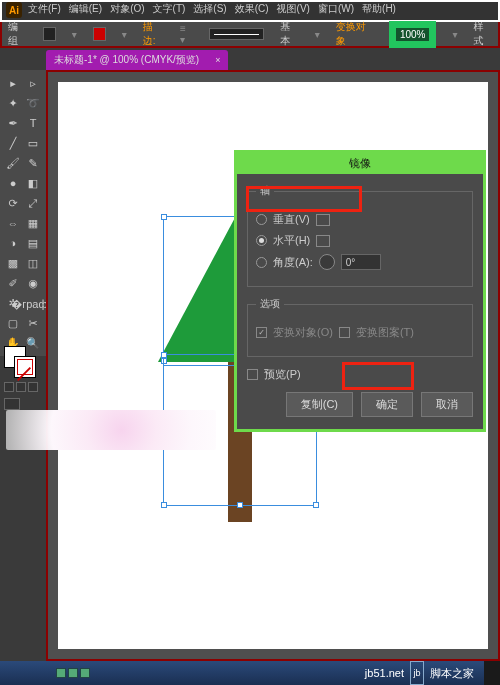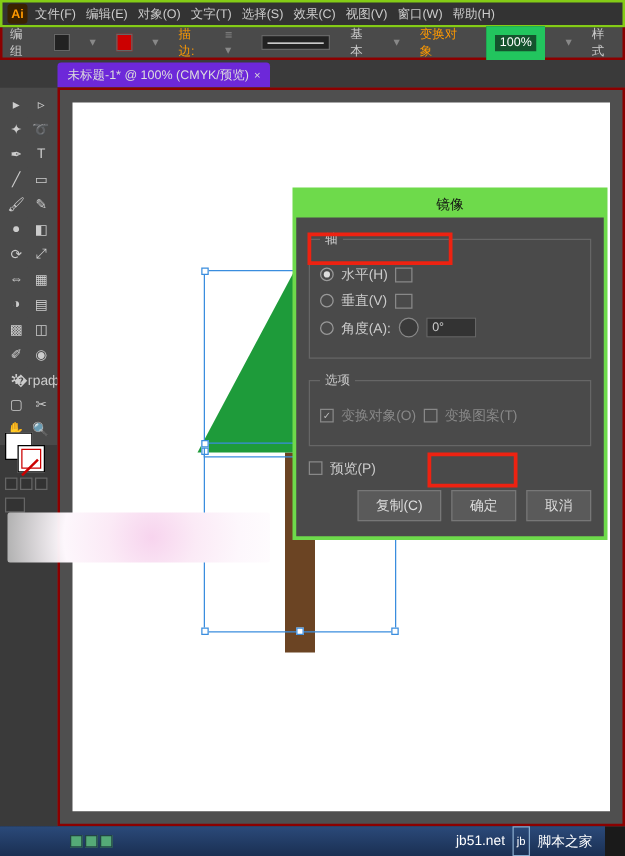--- a/index.html
+++ b/index.html
@@ -1,27 +1,27 @@
 <!DOCTYPE html>
 <html><head>
 <meta charset="utf-8">
 <style>
 * { margin: 0; padding: 0; box-sizing: border-box; font-family: "Microsoft YaHei", Arial, sans-serif; }
 body { background: #1a1a1a; width: 500px; height: 685px; overflow: hidden; position: relative; }
-.menubar { background: #333; height: 22px; display: flex; align-items: center; padding: 0 4px; font-size: 10px; color: #ccc; border: 2px solid #84cc16; }
+.menubar { background: #333; height: 22px; display: flex; align-items: flex-start; padding: 0 4px; font-size: 10px; color: #ccc; border: 2px solid #ffffff; }
 .menubar .logo { width: 16px; height: 16px; background: #3a2200; border-radius: 3px; display: flex; align-items: center; justify-content: center; color: #ff9a00; font-weight: bold; font-size: 10px; margin-right: 6px; }
 .menubar .mi { margin-right: 8px; cursor: pointer; }
 .controlbar { background: #4a4a4a; height: 26px; display: flex; align-items: center; padding: 0 6px; font-size: 10px; color: #ccc; border: 2px solid #8b0000; border-top: none; gap: 16px; }
 .controlbar .sw { width: 14px; height: 14px; background: #222; border: 1px solid #666; display: inline-block; }
 .controlbar .sw.red { background: #c00; }
 .controlbar .stroke-prev { width: 60px; height: 12px; background: #222; border: 1px solid #666; position: relative; }
 .controlbar .stroke-prev::after { content:""; position:absolute; left:4px; right:4px; top:50%; border-top:1px solid #fff; }
 .controlbar .opval { background: #14532d; border:7px solid #22c55e; padding:1px 4px; color:#fff; }
 .tabbar { background: #3a3a3a; height: 22px; display:flex; align-items:flex-end; padding-left: 46px; font-size: 10px; }
-.tabbar .tab { background: #6d28d9; color: #ddd; padding: 3px 8px; border-top-left-radius:3px; border-top-right-radius:3px; display:flex; align-items:center; gap:4px; }
+.tabbar .tab { background: #a21caf; color: #ddd; padding: 3px 8px; border-top-left-radius:3px; border-top-right-radius:3px; display:flex; align-items:center; gap:16px; }
 .tabbar .tab .x { font-size:9px; }
 .workspace { position: absolute; left:0; top:70px; right:0; bottom:24px; background:#3a3a3a; }
 .toolbox { position:absolute; left:0; top:0; width:46px; background:#4a4a4a; padding:4px; display:grid; grid-template-columns: repeat(2, 18px); gap:2px; }
 .toolbox .t { width:18px; height:18px; background:#4a4a4a; color:#ccc; font-size:11px; display:flex; align-items:center; justify-content:center; cursor:pointer; }
 .colorbox { position:absolute; left:4px; top:276px; width:38px; }
 .colorbox .swatches { position:relative; width:32px; height:32px; }
 .colorbox .fg { position:absolute; left:0; top:0; width:22px; height:22px; background:#fff; border:1px solid #000; }
 .colorbox .bg { position:absolute; right:0; bottom:0; width:22px; height:22px; background:#fff; border:1px solid #000; }
 .colorbox .bg::after { content:""; position:absolute; left:2px; top:2px; right:2px; bottom:2px; border:1px solid #c00; }
 .colorbox .bg::before { content:""; position:absolute; left:0; bottom:0; width:100%; height:0; border-top:20px solid transparent; border-right:20px solid transparent; }
@@ -168,27 +168,27 @@
   </div>
 
   <div class="lens"></div>
 
   <div class="dialog">
     <div class="titlebar">镜像</div>
     <div class="body">
       <fieldset>
         <legend>轴</legend>
         <div class="row">
+          <span class="radio"></span>
+          <span>垂直(V)</span>
+          <span class="ic"></span>
+        </div>
+        <div class="row">
           <span class="radio on"></span>
           <span>水平(H)</span>
-          <span class="ic"></span>
-        </div>
-        <div class="row">
-          <span class="radio"></span>
-          <span>垂直(V)</span>
           <span class="ic"></span>
         </div>
         <div class="row">
           <span class="radio"></span>
           <span>角度(A):</span>
           <span class="ang-dial"></span>
           <span class="ang-val">0°</span>
         </div>
       </fieldset>
       <fieldset>

